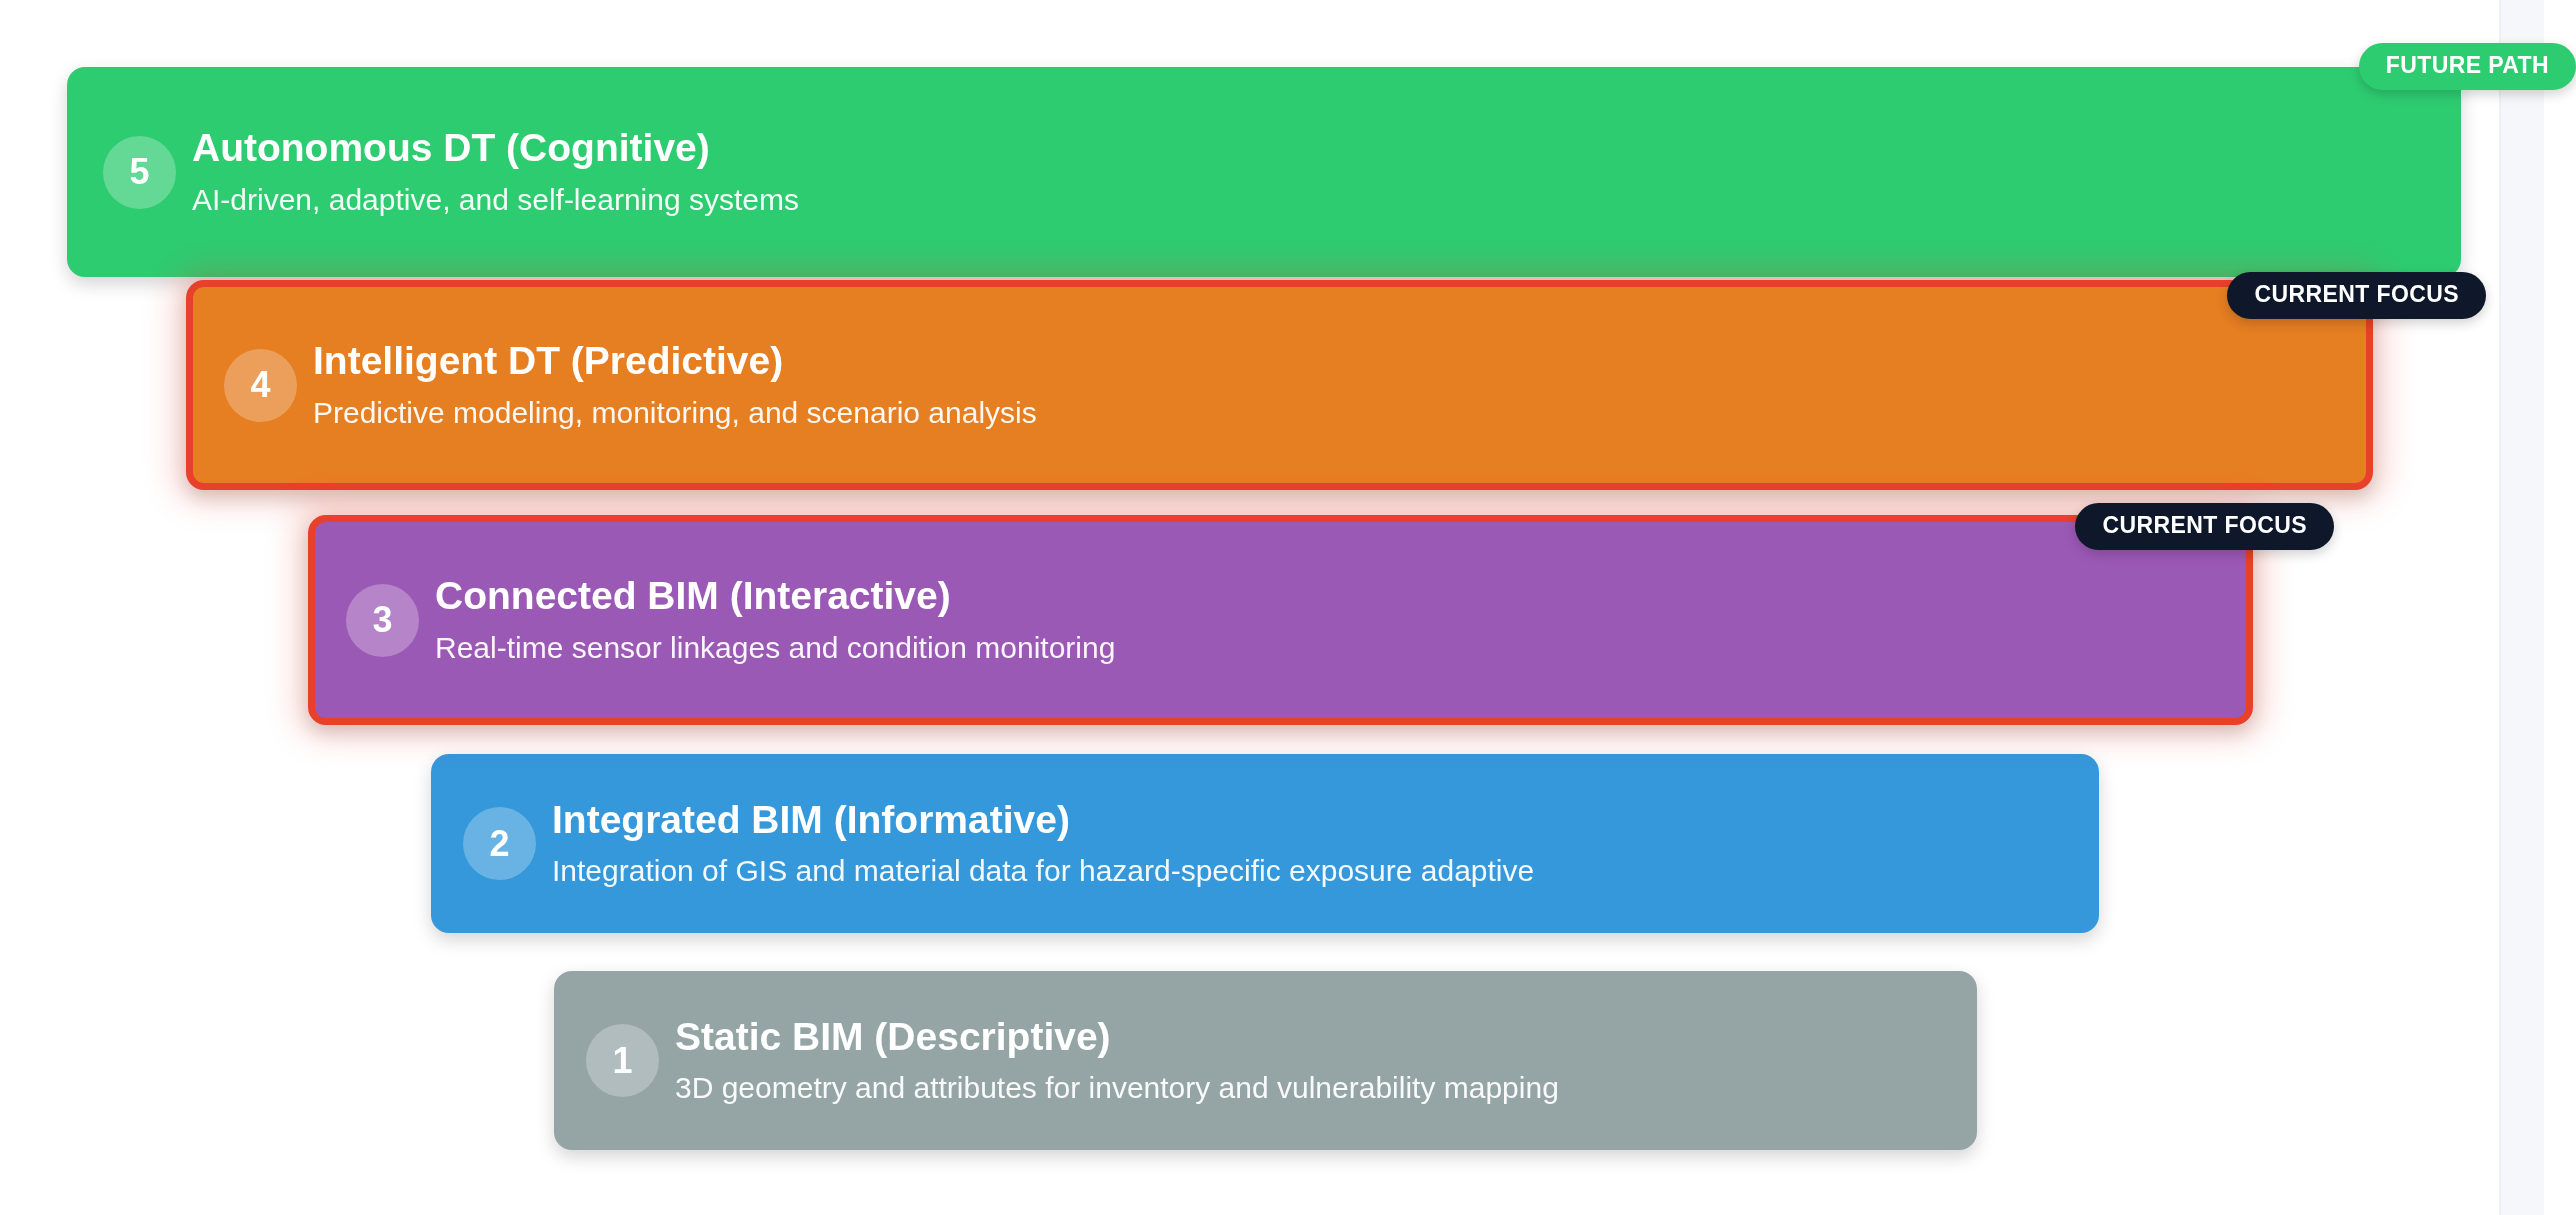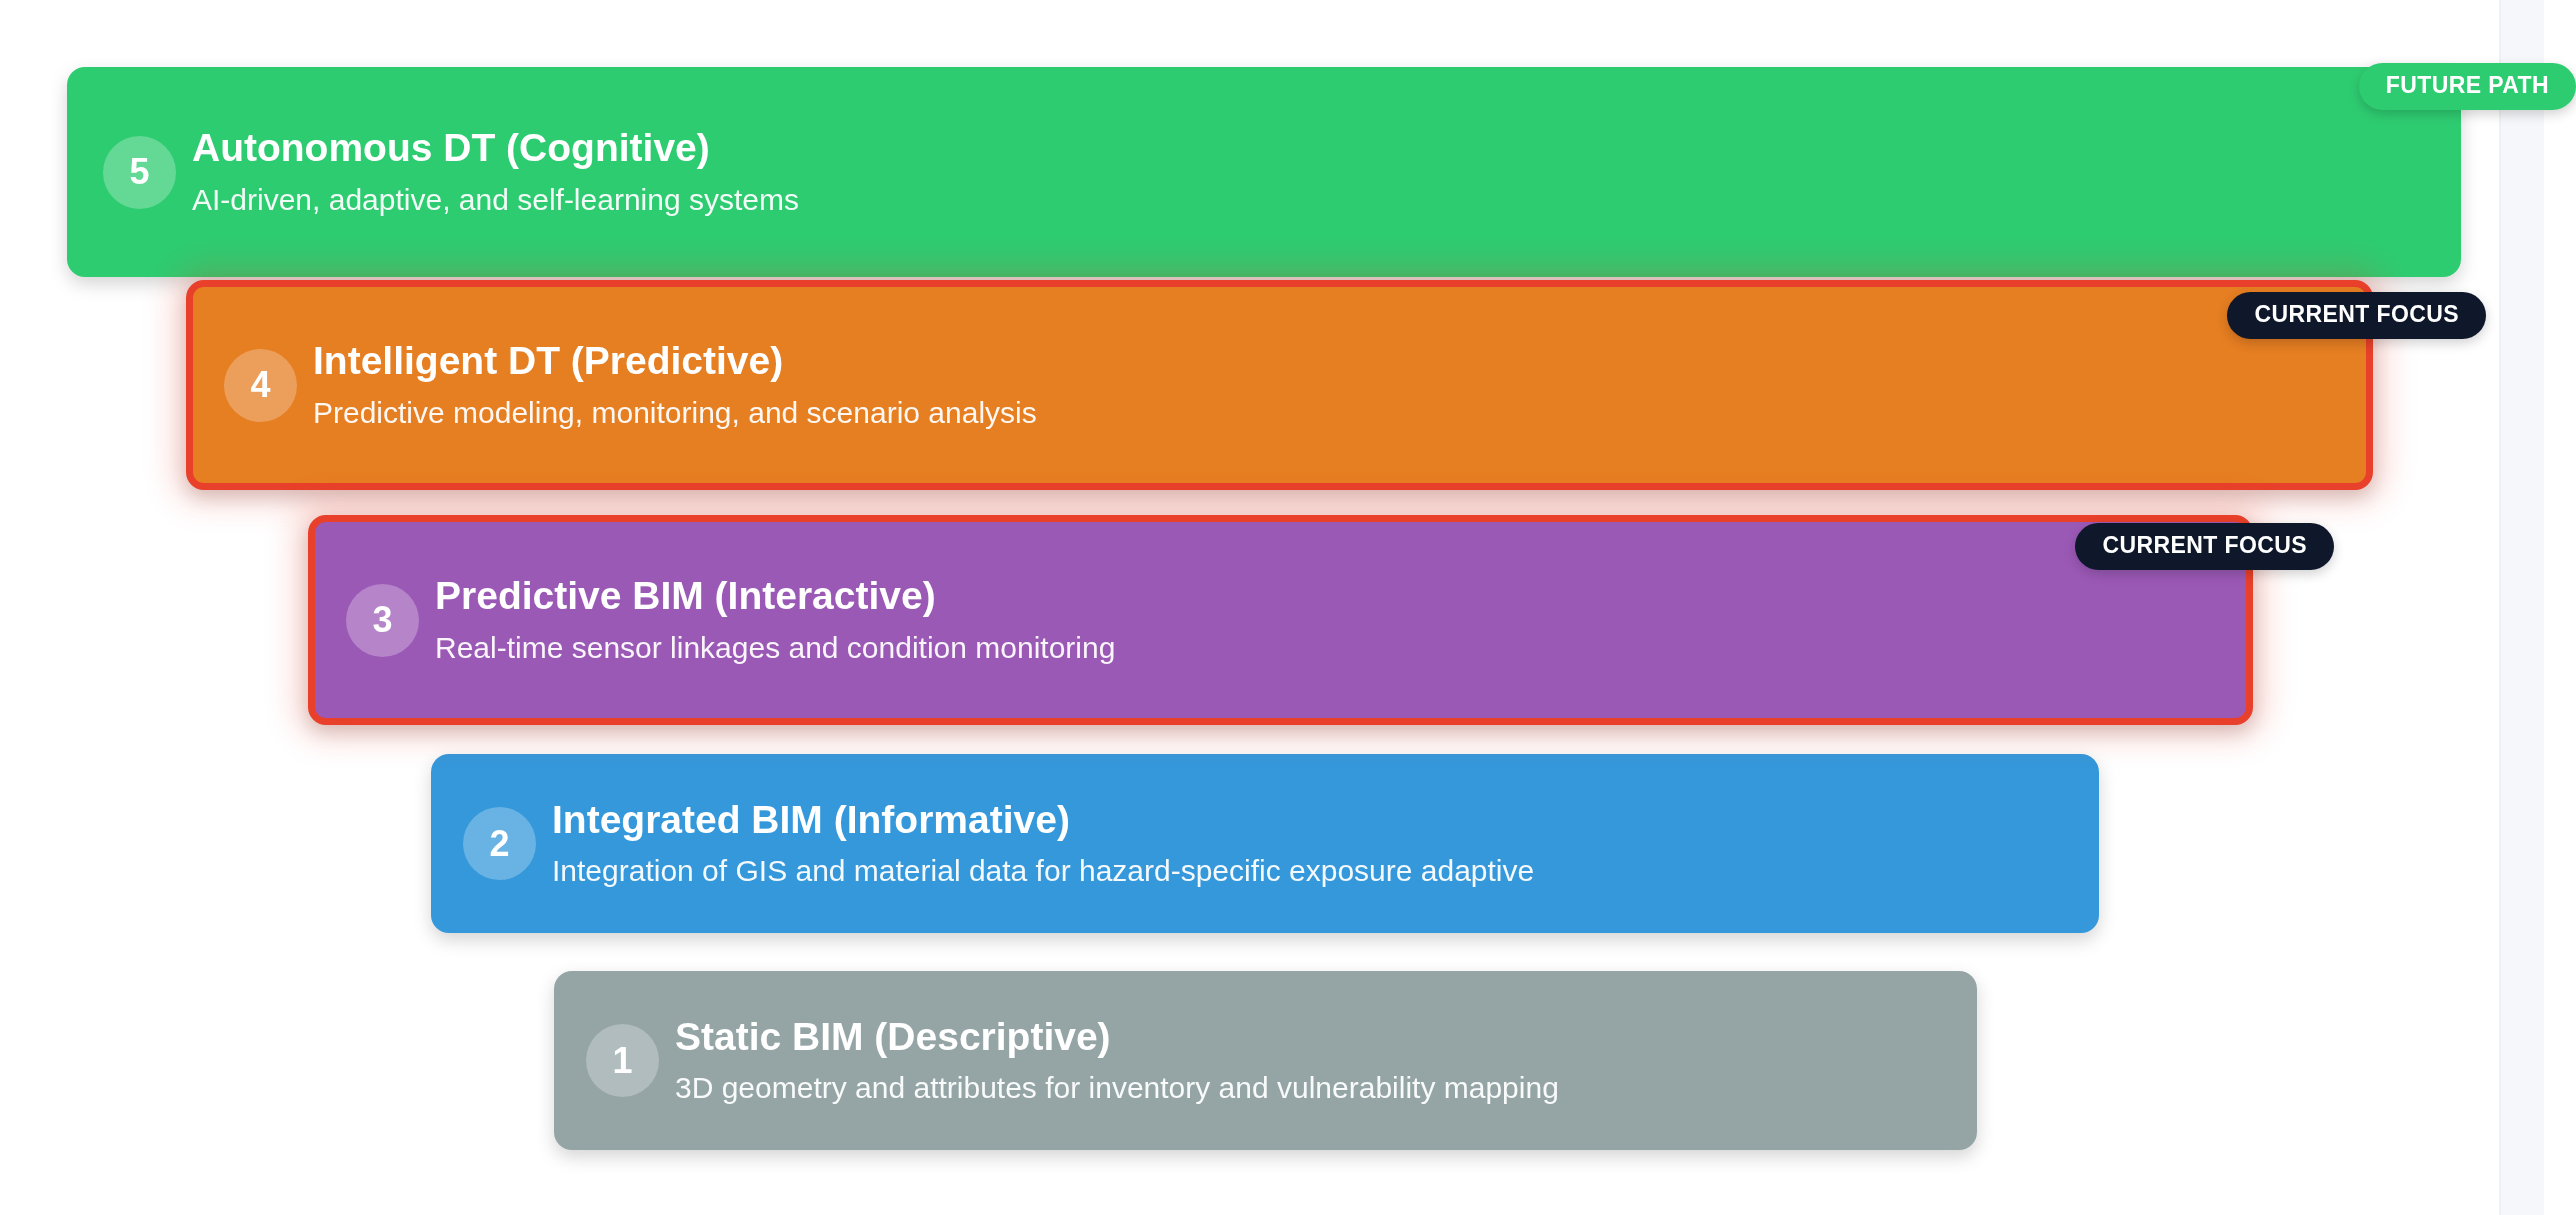--- a/index.html
+++ b/index.html
@@ -103,21 +103,20 @@
     color: #ffffff;
     font-size: 23px;
     font-weight: 700;
     letter-spacing: 0.4px;
     padding: 11.2px 27px 12.6px 27px;
     border-radius: 700px;
     white-space: nowrap;
     line-height: 1;
     z-index: 40;
     box-shadow: 0 4.2px 11.2px rgba(0,0,0,0.18);
-    margin-top: 20px;
   }
   .pill.future  { background: #2ecc71; }
   .pill.current { background: #0f172a; }
 
   
   #lvl5 { left: 67px;  top: 67px;   width: 2394px; height: 210px; background: #2ecc71; z-index: 10; }
   #lvl4 { left: 186px; top: 280px;  width: 2187px; height: 210px; background: #e67e22; z-index: 20; }
   #lvl3 { left: 308px; top: 515px;  width: 1945px; height: 210px; background: #9b59b6; z-index: 30; }
   #lvl2 { left: 431px; top: 754px; width: 1668px; height: 179px; background: #3498db; z-index: 10; }
   #lvl1 { left: 554px; top: 971px; width: 1423px; height: 179px; background: #95a5a6; z-index: 10; }
@@ -156,21 +155,21 @@
       <div class="level-text">
         <div class="level-title">Intelligent DT (Predictive)</div>
         <div class="level-sub">Predictive modeling, monitoring, and scenario analysis</div>
       </div>
     </div>
     <div class="pill current" id="pill4">CURRENT FOCUS</div>
 
     <div class="level focus" id="lvl3">
       <div class="num-badge">3</div>
       <div class="level-text">
-        <div class="level-title">Predictive BIM (Interactive)</div>
+        <div class="level-title">Connected BIM (Interactive)</div>
         <div class="level-sub">Real-time sensor linkages and condition monitoring</div>
       </div>
     </div>
     <div class="pill current" id="pill3">CURRENT FOCUS</div>
 
     <div class="level" id="lvl2">
       <div class="num-badge">2</div>
       <div class="level-text">
         <div class="level-title">Integrated BIM (Informative)</div>
         <div class="level-sub">Integration of GIS and material data for hazard-specific exposure adaptive</div>

